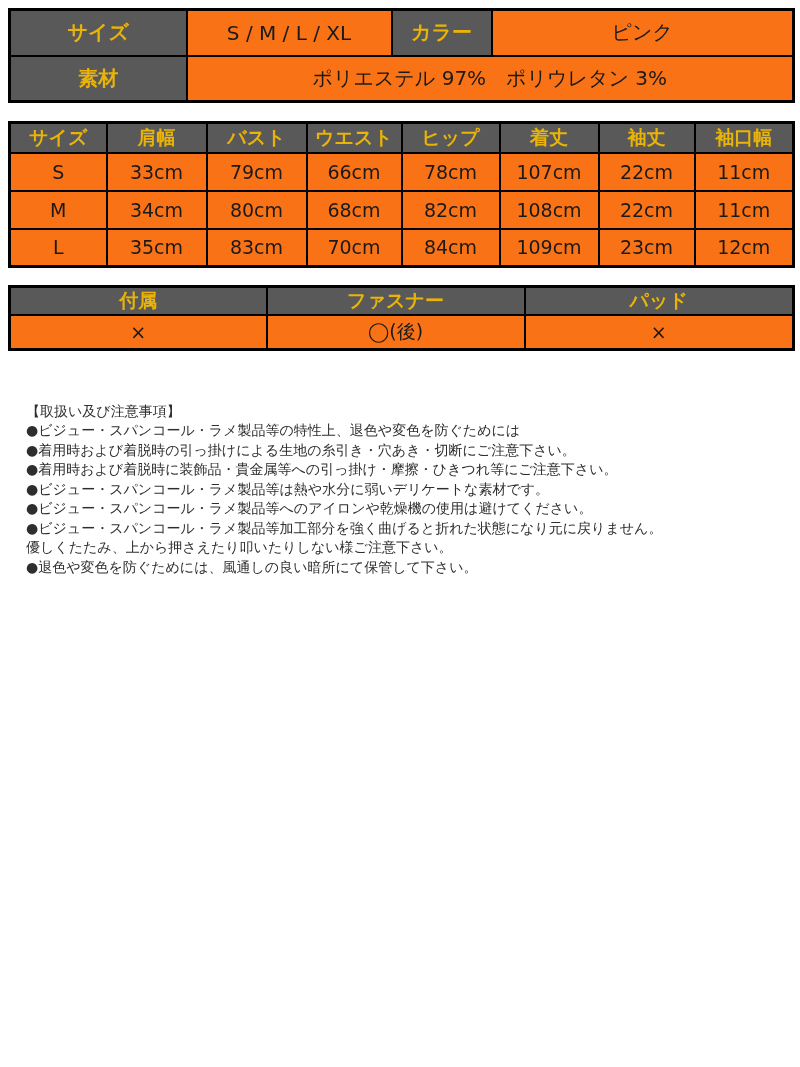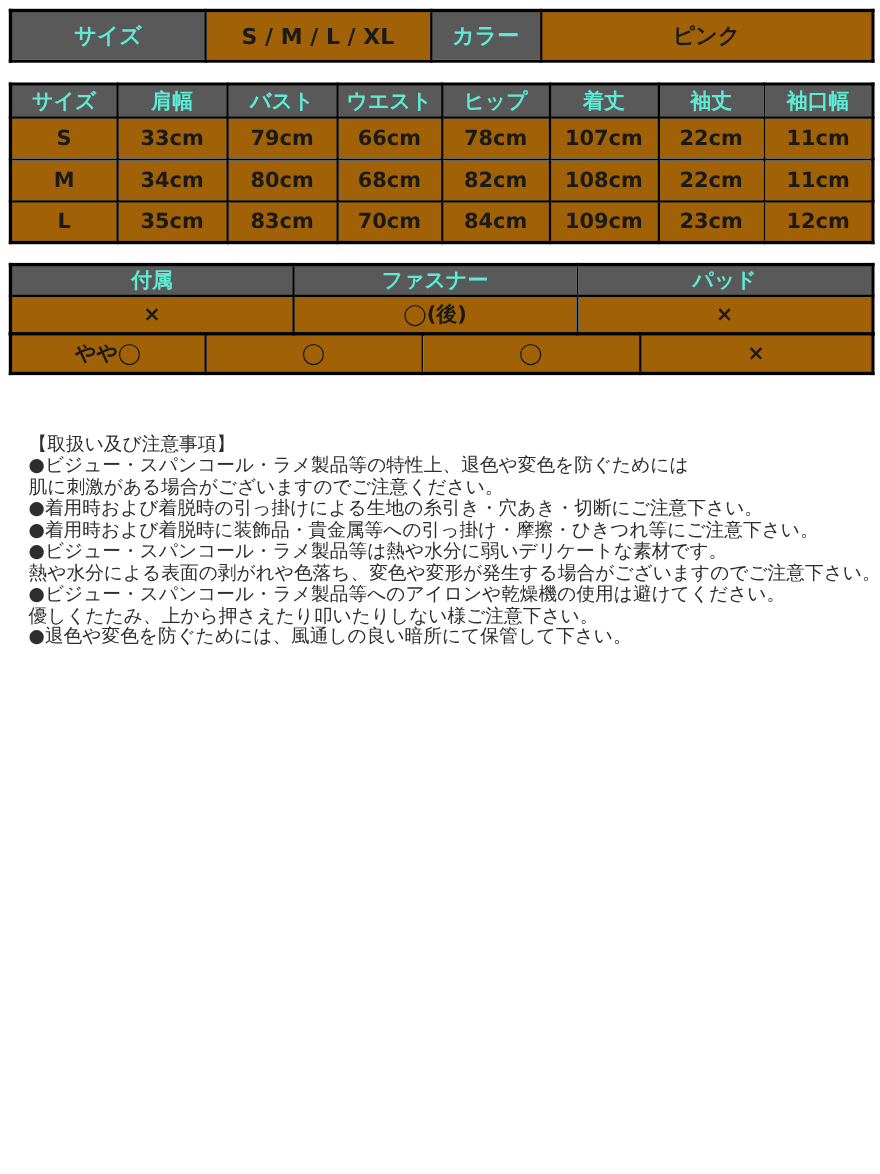--- a/index.html
+++ b/index.html
@@ -25,24 +25,24 @@
     text-align: center;
     vertical-align: middle;
     padding: 0;
     overflow: hidden;
     white-space: nowrap;
   }
   table { border: 3px solid #000000; }
 
   th.hdr {
     background: #595959;
-    color: #5eead4;
+    color: #eab308;
     font-weight: bold;
   }
-  td.val { background: #a16207; color: #1a1a1a; font-weight: bold; }
+  td.val { background: #f97316; color: #1a1a1a; font-weight: normal; }
 
   
   .info-table tr { height: 46px; }
   .info-table th, .info-table td { font-size: 20px; }
 
   
   .size-table { margin-top: 18px; }
   .size-table tr.head { height: 30px; }
   .size-table tr.data { height: 38px; }
   .size-table th { font-size: 19px; }
@@ -55,21 +55,21 @@
   .spec-table-a tr.data { height: 34px; }
   .spec-table-b tr.data { height: 36px; }
   .spec-table-a th, .spec-table-b th { font-size: 19px; }
   .spec-table-a td, .spec-table-b td { font-size: 19px; }
 
   
   .notes {
     margin-top: 54px;
     padding-left: 18px;
     padding-right: 8px;
-    font-size: 17px;
+    font-size: 14px;
     line-height: 19.5px;
     color: #2e2e2e;
     letter-spacing: 0;
   }
   .notes div { white-space: nowrap; }
 </style>
 </head>
 <body>
 
 <div class="page">
@@ -80,20 +80,24 @@
         <col style="width:205px">
         <col style="width:100px">
         <col style="width:302px">
     </colgroup>
     <tbody>
         <tr>
       <th class="hdr">サイズ</th>
       <td class="val">S / M / L / XL</td>
       <th class="hdr">カラー</th>
       <td class="val">ピンク</td>
+    </tr>
+    <tr>
+      <th class="hdr">素材</th>
+      <td class="val" colspan="3">ポリエステル 97%　ポリウレタン 3%</td>
     </tr>
   </tbody>
     </table>
 
   <table class="size-table">
     <colgroup>
       <col style="width:97px">
         <col style="width:100px">
         <col style="width:100px">
         <col style="width:95px">
@@ -167,35 +171,28 @@
     </table>
 
   <table class="spec-table-b">
     <colgroup>
       <col style="width:177px">
         <col style="width:197px">
         <col style="width:198px">
         <col style="width:212px">
     </colgroup>
     <tbody>
-    <tr class="data">
-      <td class="val">やや◯</td>
-      <td class="val">◯</td>
-      <td class="val">◯</td>
-      <td class="val">×</td>
-    </tr>
   </tbody>
     </table>
 
   <div class="notes">
     <div>【取扱い及び注意事項】</div>
     <div>●ビジュー・スパンコール・ラメ製品等の特性上、退色や変色を防ぐためには</div>
-    <div>肌に刺激がある場合がございますのでご注意ください。</div>
     <div>●着用時および着脱時の引っ掛けによる生地の糸引き・穴あき・切断にご注意下さい。</div>
     <div>●着用時および着脱時に装飾品・貴金属等への引っ掛け・摩擦・ひきつれ等にご注意下さい。</div>
     <div>●ビジュー・スパンコール・ラメ製品等は熱や水分に弱いデリケートな素材です。</div>
-    <div>熱や水分による表面の剥がれや色落ち、変色や変形が発生する場合がございますのでご注意下さい。</div>
     <div>●ビジュー・スパンコール・ラメ製品等へのアイロンや乾燥機の使用は避けてください。</div>
+    <div>●ビジュー・スパンコール・ラメ製品等加工部分を強く曲げると折れた状態になり元に戻りません。</div>
     <div>優しくたたみ、上から押さえたり叩いたりしない様ご注意下さい。</div>
     <div>●退色や変色を防ぐためには、風通しの良い暗所にて保管して下さい。</div>
   </div>
 
 </div>
 
 </body></html>

